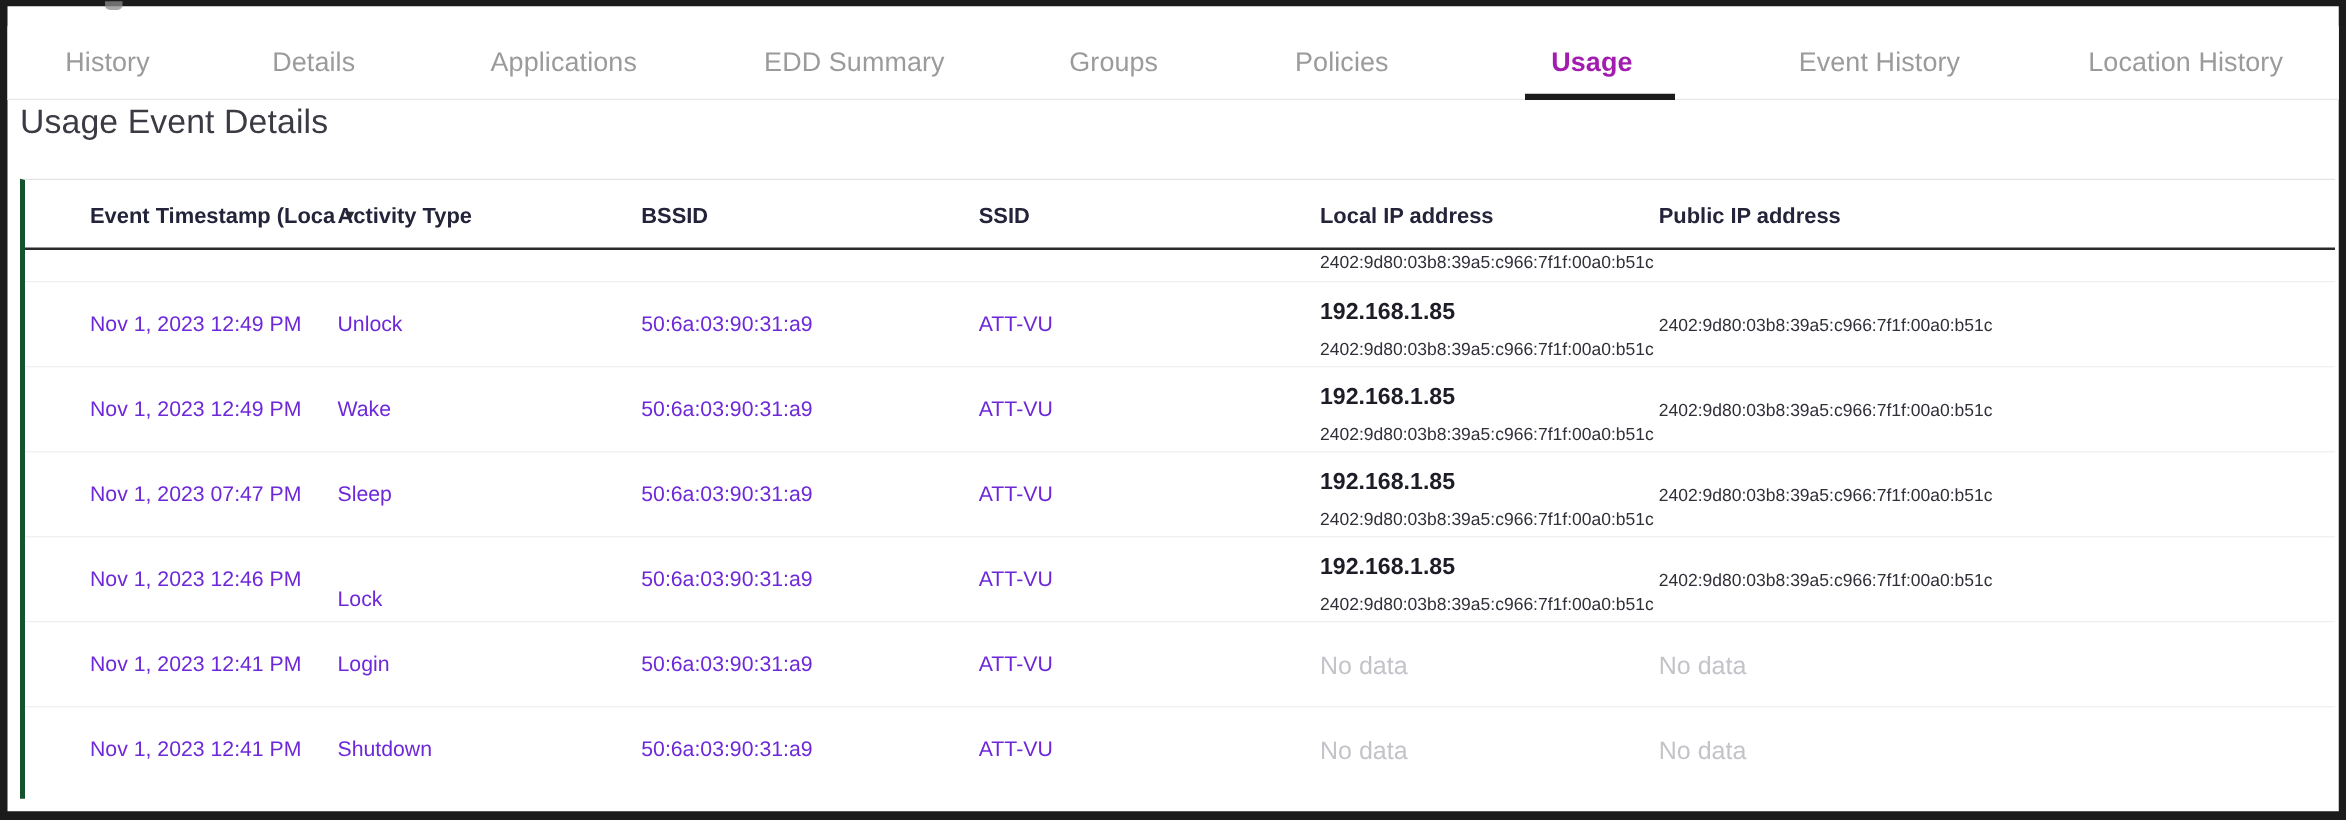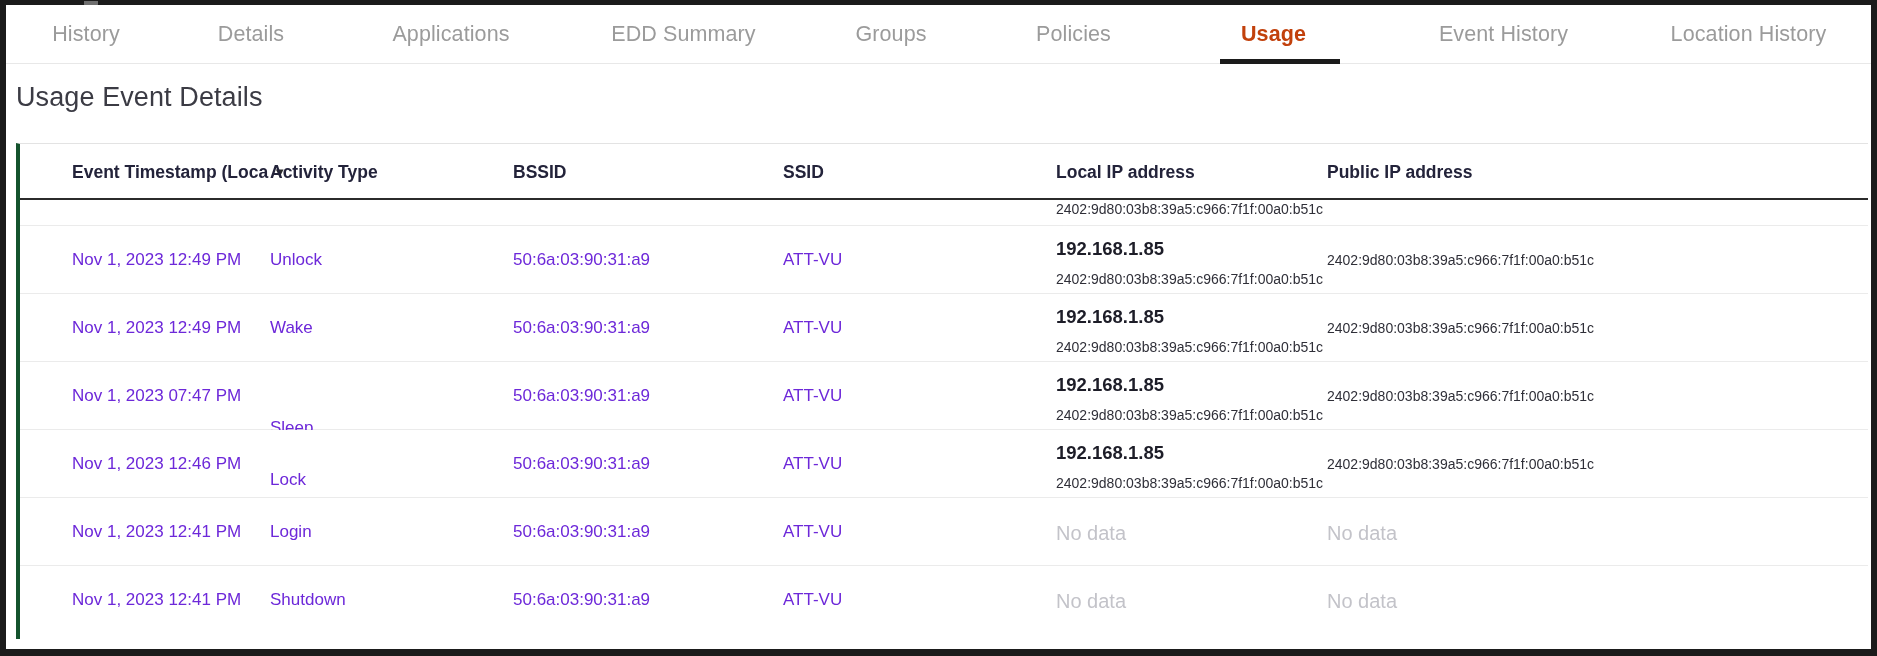--- a/index.html
+++ b/index.html
@@ -21,38 +21,38 @@
     border-top: 5px solid #1b1b1b;
     border-left: 6px solid #1b1b1b;
     border-right: 6px solid #1b1b1b;
     border-bottom: 7px solid #1b1b1b;
     background: #ffffff;
   }
 
   
   #tabstrip {
     position: absolute;
-    left: 0; top: 0;
+    left: 0; top: 16px;
     width: 1865px;
     height: 59px;
     border-bottom: 1px solid #e8e8e8;
     background: #ffffff;
   }
   .tab {
     position: absolute;
     top: 0;
     height: 59px;
     line-height: 59px;
     font-size: 21.5px;
     color: #9b9b9b;
     text-align: center;
     white-space: nowrap;
     letter-spacing: .1px;
   }
-  .tab.active { color: #c2410c; font-weight: 700; }
+  .tab.active { color: #a21caf; font-weight: 700; }
   .tab-underline {
     position: absolute;
     height: 5px;
     background: #1b1b1b;
     top: 54px;
   }
 
   
   #section-title {
     position: absolute;
@@ -204,21 +204,21 @@
           <div class="cell c-ts" style="left: 52px; top: 24px;">Nov 1, 2023 12:49 PM</div>
           <div class="cell c-act" style="left: 250px; top: 24px;">Wake</div>
           <div class="cell c-bssid" style="left: 493px; top: 24px;">50:6a:03:90:31:a9</div>
           <div class="cell c-ssid" style="left: 763px; top: 24px;">ATT-VU</div>
           <div class="cell c-local-primary" style="left: 1036px; top: 12px;">192.168.1.85</div>
           <div class="cell c-sub" style="left: 1036px; top: 45px;">2402:9d80:03b8:39a5:c966:7f1f:00a0:b51c</div>
           <div class="cell c-sub" style="left: 1307px; top: 26px;">2402:9d80:03b8:39a5:c966:7f1f:00a0:b51c</div>
         </div>
         <div class="row full">
           <div class="cell c-ts" style="left: 52px; top: 24px;">Nov 1, 2023 07:47 PM</div>
-          <div class="cell c-act" style="left: 250px; top: 24px; margin-top: 32px;">Sleep</div>
+          <div class="cell c-act" style="left: 250px; top: 24px;">Sleep</div>
           <div class="cell c-bssid" style="left: 493px; top: 24px;">50:6a:03:90:31:a9</div>
           <div class="cell c-ssid" style="left: 763px; top: 24px;">ATT-VU</div>
           <div class="cell c-local-primary" style="left: 1036px; top: 12px;">192.168.1.85</div>
           <div class="cell c-sub" style="left: 1036px; top: 45px;">2402:9d80:03b8:39a5:c966:7f1f:00a0:b51c</div>
           <div class="cell c-sub" style="left: 1307px; top: 26px;">2402:9d80:03b8:39a5:c966:7f1f:00a0:b51c</div>
         </div>
         <div class="row full">
           <div class="cell c-ts" style="left: 52px; top: 24px;">Nov 1, 2023 12:46 PM</div>
           <div class="cell c-act" style="left: 250px; top: 40px;">Lock</div>
           <div class="cell c-bssid" style="left: 493px; top: 24px;">50:6a:03:90:31:a9</div>

